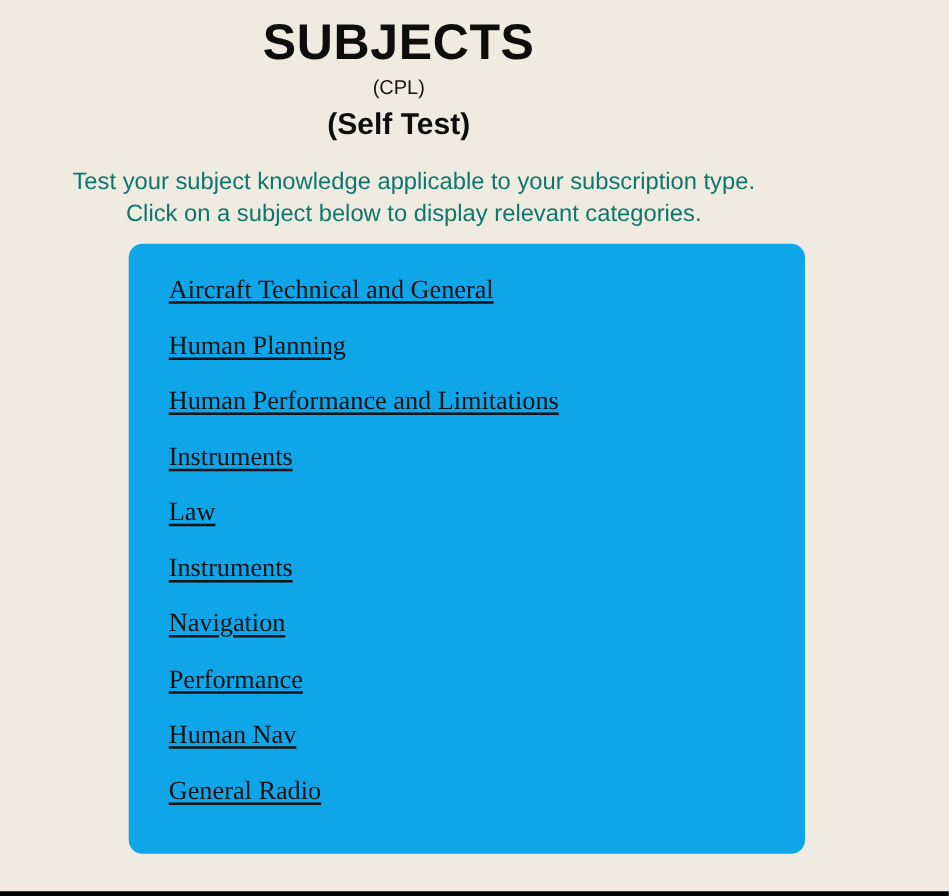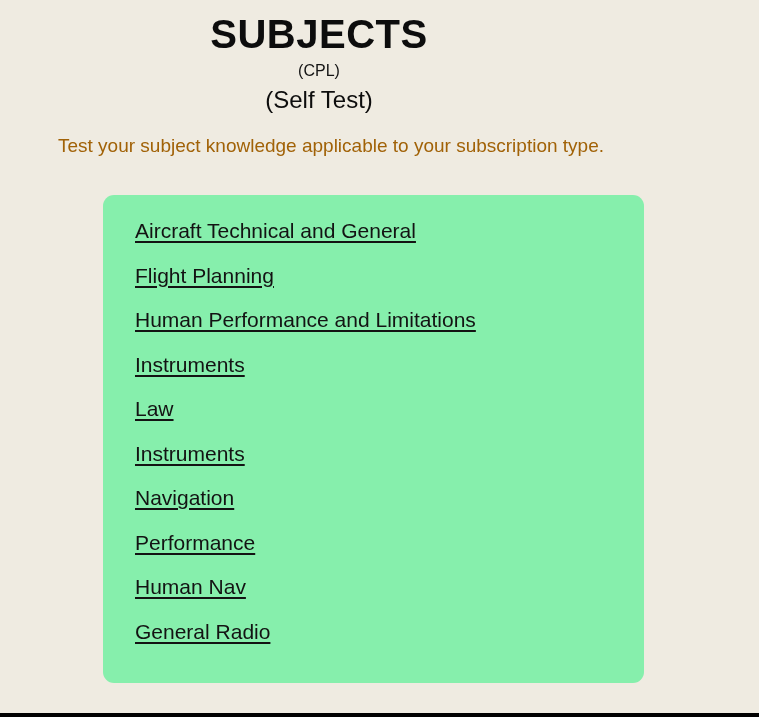--- a/index.html
+++ b/index.html
@@ -40,52 +40,53 @@
   .subtitle-paren {
     font-size: 16px;
     font-weight: normal;
     line-height: 26px;
     color: #141414;
     margin: 0;
     padding-top: 2px;
   }
   .subtitle-bold {
     font-size: 24px;
-    font-weight: normal;
+    font-weight: bold;
     line-height: 30px;
     color: #0d0d0d;
     margin: 0;
     padding-top: 1px;
   }
 
   
   .intro {
     text-align: center;
     margin: 0;
     padding-top: 18px;
   }
   .intro-line {
     font-size: 19px;
     line-height: 26px;
-    color: #a16207;
+    color: #0f766e;
     margin: 0;
     padding-left: 24px;
   }
 
   
   .panel {
     position: absolute;
     left: 103px;
     top: 195px;
     width: 541px;
     height: 488px;
-    background: #86efac;
+    background: #0ea5e9;
     border-radius: 11px;
     box-sizing: border-box;
     padding: 14px 0 0 0;
+    font-family: Liberation Serif, serif;
   }
 
   .subject-list {
     list-style: none;
     margin: 0;
     padding: 0;
   }
   .subject-item {
     margin: 0;
     padding: 0;
@@ -122,29 +123,30 @@
 <div class="page">
 
   <div class="header">
     <h1 class="title">SUBJECTS</h1>
     <p class="subtitle-paren">(CPL)</p>
     <p class="subtitle-bold">(Self Test)</p>
   </div>
 
   <div class="intro">
     <p class="intro-line">Test your subject knowledge applicable to your subscription type.</p>
+    <p class="intro-line">Click on a subject below to display relevant categories.</p>
   </div>
 
   <div class="panel">
     <ul class="subject-list">
       <li class="subject-item">
         <span class="subject-link">Aircraft Technical and General</span>
       </li>
       <li class="subject-item">
-        <span class="subject-link">Flight Planning</span>
+        <span class="subject-link">Human Planning</span>
       </li>
       <li class="subject-item">
         <span class="subject-link">Human Performance and Limitations</span>
       </li>
       <li class="subject-item">
         <span class="subject-link">Instruments</span>
       </li>
       <li class="subject-item">
         <span class="subject-link">Law</span>
       </li>

